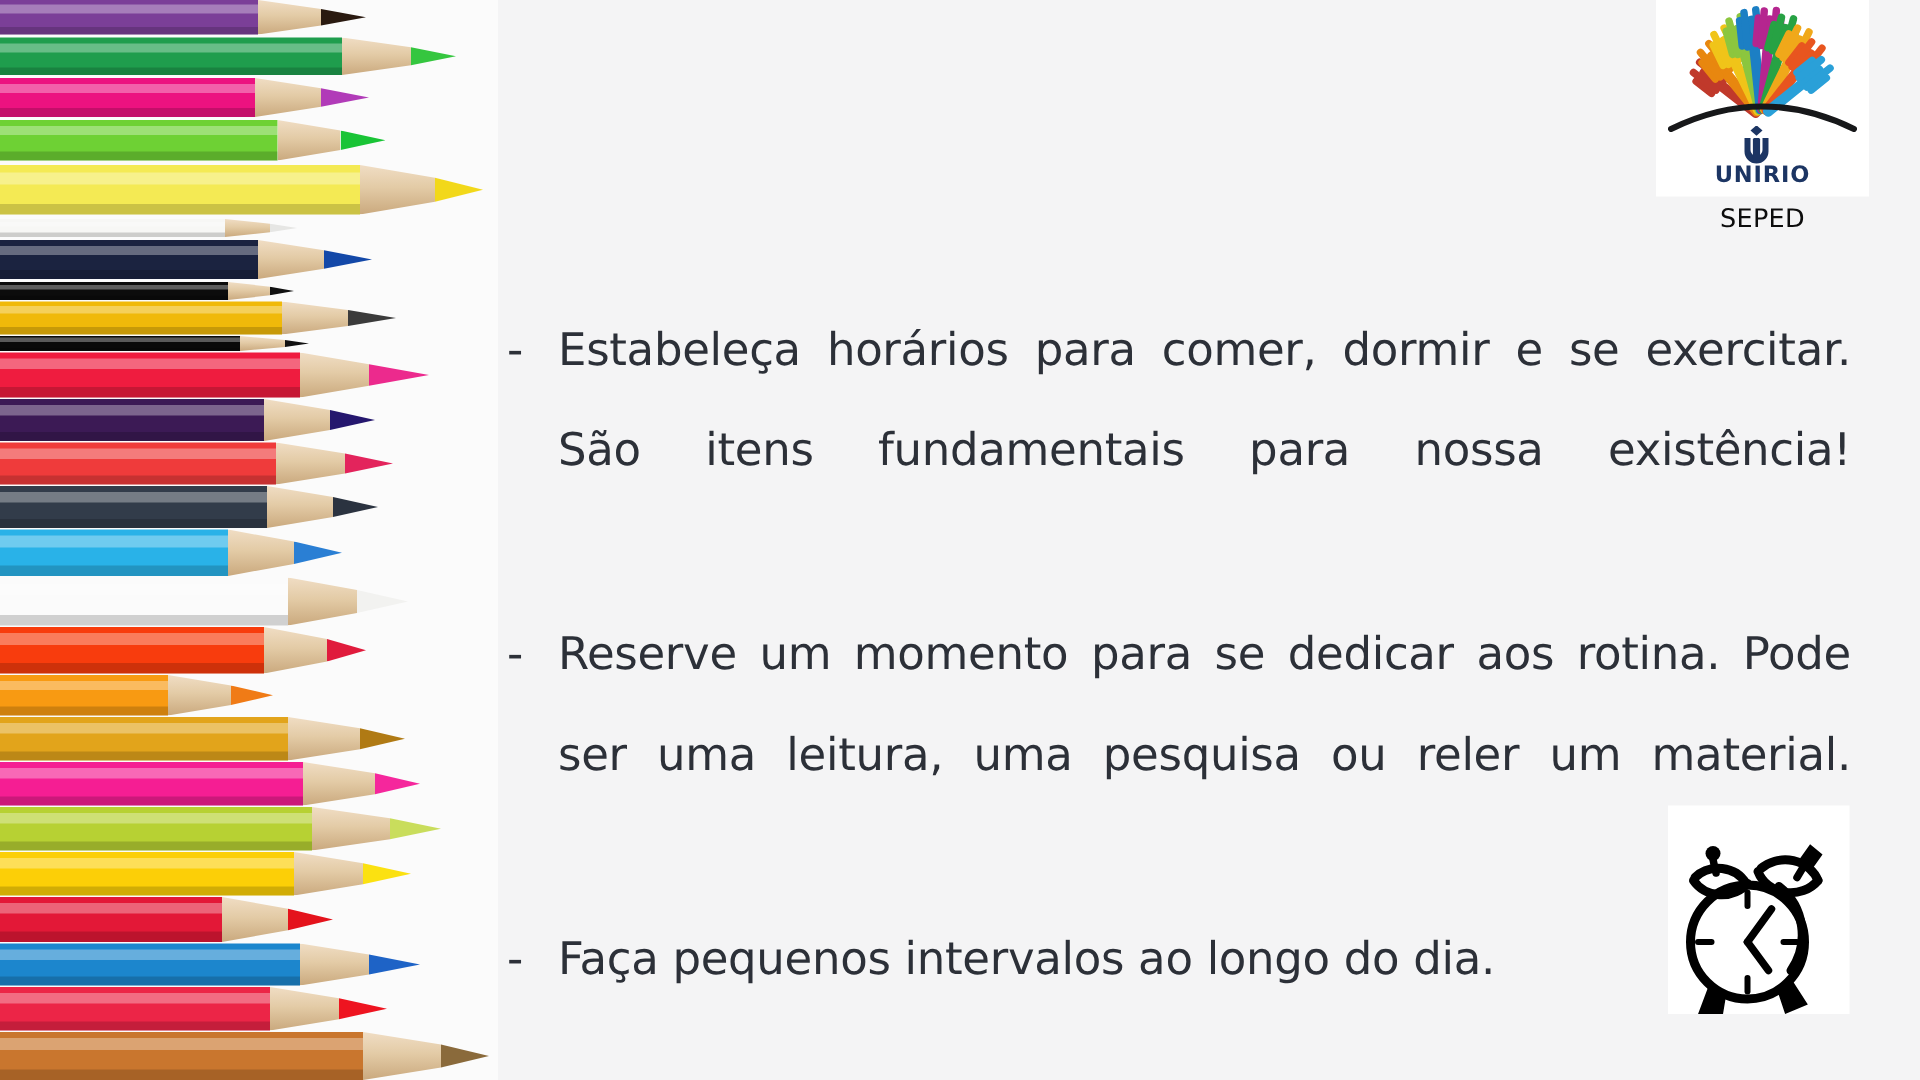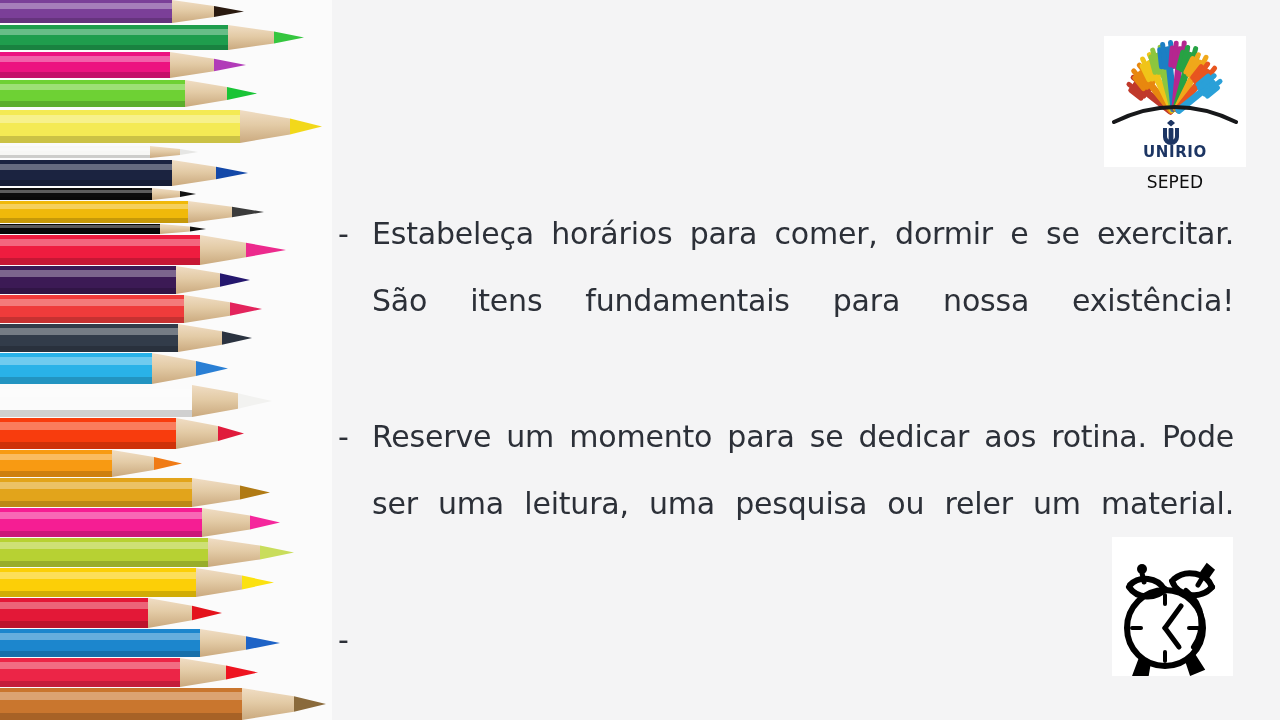--- a/index.html
+++ b/index.html
@@ -87,21 +87,20 @@
     white-space: nowrap;
   }
 
   
   #logo-block {
     position: absolute;
     right: 34px;
     top: 0;
     width: 142px;
     text-align: center;
-    margin-top: 36px;
   }
   #logo-card {
     width: 142px;
     height: 131px;
     background: #ffffff;
     position: relative;
     overflow: hidden;
   }
   #hands { position:absolute; left:0; top:4px; width:142px; height:78px; }
   #arc   { position:absolute; left:8px; top:62px; width:126px; height:26px; }
@@ -424,20 +423,21 @@
       <span class="txt">Estabeleça horários para comer, dormir e se exercitar. São itens fundamentais para nossa existência!</span>
     </div>
 
     <div class="bullet justified">
       <span class="dash">-</span>
       <span class="txt">Reserve um momento para se dedicar aos rotina. Pode ser uma leitura, uma pesquisa ou reler um material.</span>
     </div>
 
     <div class="bullet last">
       <span class="dash">-</span>
+      <span class="txt">Faça pequenos intervalos ao longo do dia.</span>
     </div>
 
   </div>
 
   <div id="clock-card">
     <svg viewBox="0 0 121 139">
       <g fill="none" stroke="#000000" stroke-width="5" stroke-linecap="round">
 
         <path d="M62 42 a23 20 0 0 1 38 8" stroke-width="6"></path>
         <path d="M60 44 a23 21 0 0 0 40 6" stroke-width="6"></path>

